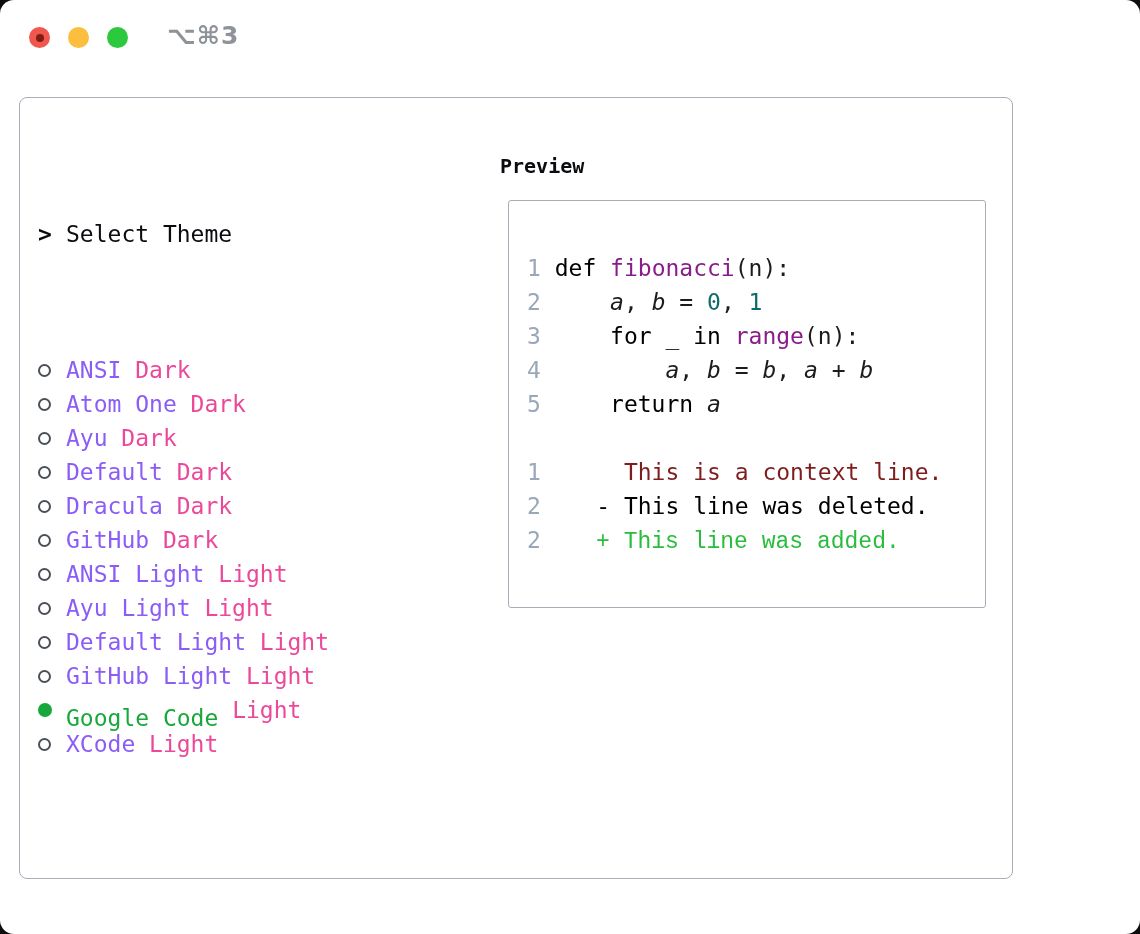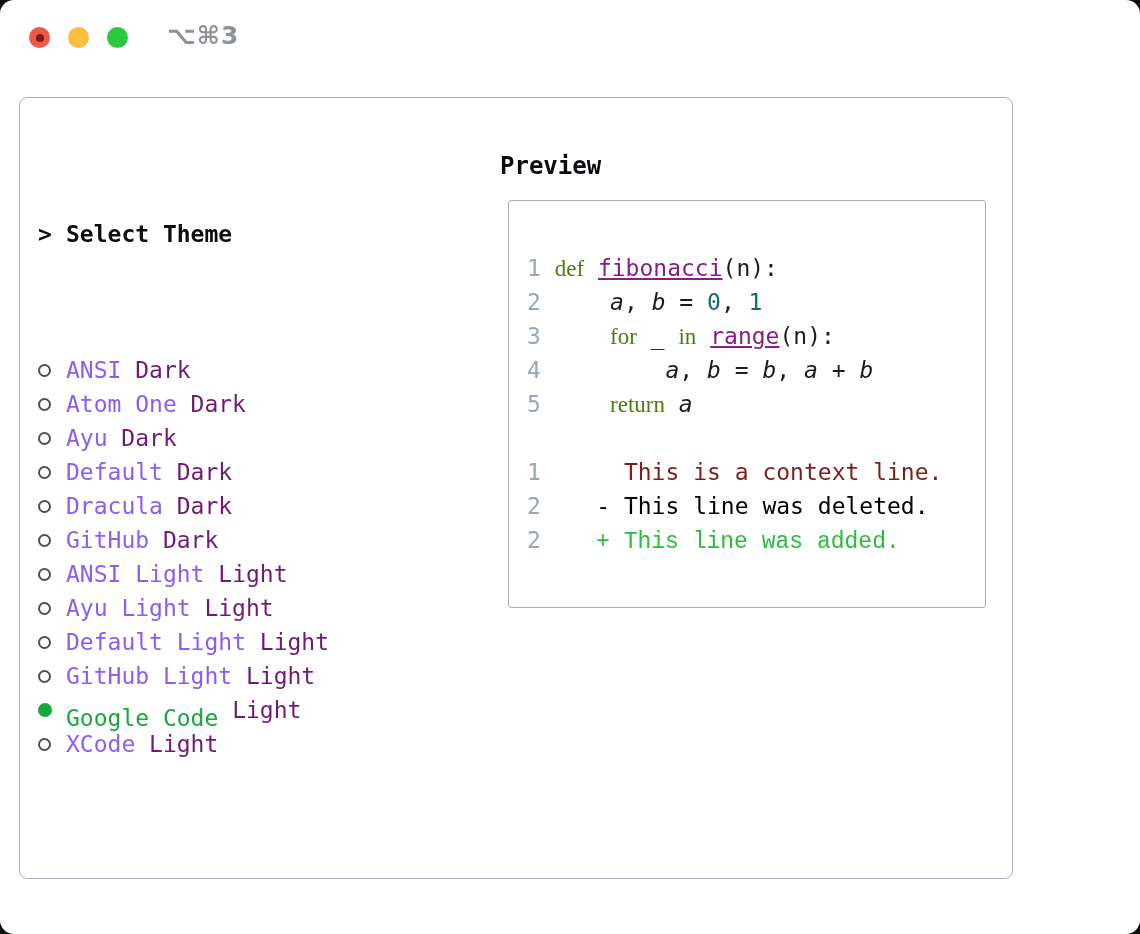--- a/index.html
+++ b/index.html
@@ -37,43 +37,43 @@
   .left-col{
     position:absolute;left:38px;top:149px;width:440px;
     font-size:23px;line-height:34px;color:#343a43;
     white-space:pre;
   }
   .row{height:34px;display:flex;align-items:center;}
   .marker{width:28px;display:flex;align-items:center;flex:none;}
   .cursor{font-weight:bold;color:#0a0c10;}
   .radio{width:13px;height:13px;border-radius:50%;border:2px solid #4a505a;box-sizing:border-box;}
   .radio.sel{width:14px;height:14px;border:none;background:#17a83c;}
-  .hdr{font-weight:bold;color:#0a0c10;text-align:right;}
+  .hdr{font-weight:normal;color:#0a0c10;text-align:right;}
   .item-name{color:#8b5cf6;}
   .row.sel .item-name{color:#17a83c;margin-top:16px;}
-  .tag{color:#701a75;margin-left:0.6em;}
+  .tag{color:#ec4899;margin-left:0.6em;}
   .spacer{height:34px;}
   
   .preview-hdr{
     position:absolute;left:500px;top:149px;height:34px;line-height:34px;
-    font-size:24px;font-weight:bold;color:#0a0c10;
+    font-size:20px;font-weight:bold;color:#0a0c10;
   }
   .preview-box{
     position:absolute;left:508px;top:200px;width:478px;height:408px;
     border:1.5px solid #a8aeb8;border-radius:3px;box-sizing:border-box;
     background:#fff;
   }
   .code{
     position:absolute;left:18px;top:50px;
     font-size:23px;line-height:34px;white-space:pre;color:#1c1c1c;
   }
   .cl{height:34px;}
   .gut{display:inline-block;width:2ch;color:#9aa7b8;}
-  .tok.kw{color:#4d7c0f;font-family:Liberation Serif, serif;}
-  .tok.fn{color:#8a1b8a;text-decoration:underline;}
+  .tok.kw{color:#000000;}
+  .tok.fn{color:#8a1b8a;}
   .tok.lit{color:#0f6b6b;}
   .tok.var{color:#1c1c1c;font-style:italic;}
   .tok.plain{color:#1c1c1c;}
   .tok.ctx{color:#7f1d1d;}
   .tok.del{color:#000000;}
   .tok.add{color:#28bd3c;font-family:Liberation Mono, monospace;}
 </style>
 </head>
 <body>
 

